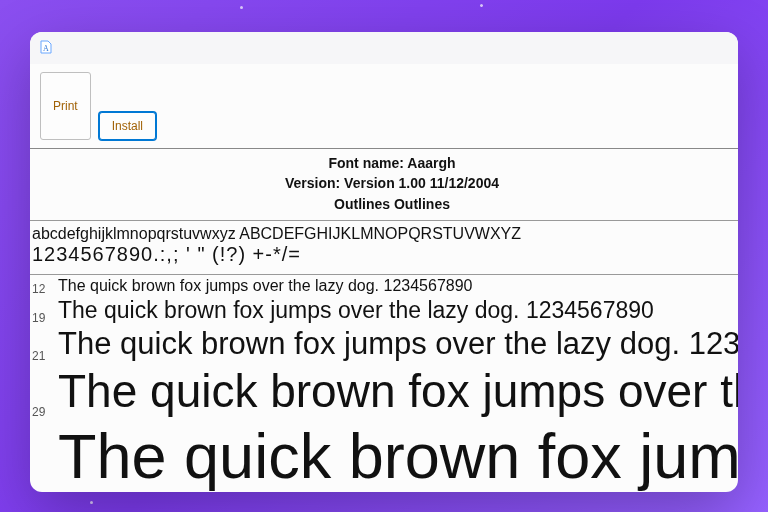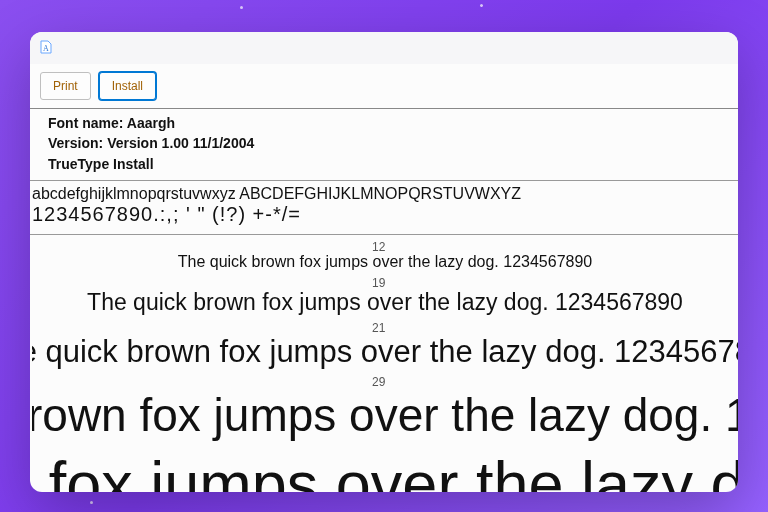--- a/index.html
+++ b/index.html
@@ -62,26 +62,28 @@
     border: 1px solid #bfbfbf;
     border-radius: 3px;
     color: #a16207;
     cursor: pointer;
     position: relative;
     text-align: center;
   }
   .btn.focus {
     border-color: #0078d4;
     box-shadow: 0 0 0 1px #0078d4;
+    margin-top: 40px;
   }
   .info {
     padding: 4px 2px 6px 18px;
     font: bold 14px/1.45 "Segoe UI", sans-serif;
     color: #111;
     border-bottom: 1px solid #999;
+    text-align: center;
   }
   .info div { white-space: nowrap; }
   .alphabet {
     padding: 4px 2px 8px 2px;
     font-family: "Century Gothic","Avant Garde","Trebuchet MS",sans-serif;
     color: #111;
     border-bottom: 1px solid #999;
     white-space: nowrap;
     overflow: hidden;
   }
@@ -89,25 +91,24 @@
   .alphabet .line2 { font-size: 20px; letter-spacing: 1px; }
   .samples {
     flex: 1;
     overflow: hidden;
     padding: 2px 0 0 2px;
     font-family: "Century Gothic","Avant Garde","Trebuchet MS",sans-serif;
     color: #111;
   }
   .sample-row {
     display: flex;
-    align-items: center;
+    align-items: flex-end;
     white-space: nowrap;
     overflow: hidden;
     margin-bottom: 2px;
-    flex-direction: column;
   }
   .sz {
     width: 26px;
     font: 12px/1 "Segoe UI", sans-serif;
     color: #555;
     text-align: left;
     flex-shrink: 0;
     padding-top: 4px;
   }
   .txt { flex: 1; overflow: hidden; }
@@ -134,22 +135,22 @@
     </span>
   </div>
 
   <div class="toolbar">
     <button class="btn">Print</button>
     <button class="btn focus">Install</button>
   </div>
 
   <div class="info">
     <div>Font name: Aaargh</div>
-    <div>Version: Version 1.00 11/1/2004</div>
-    <div>TrueType Install</div>
+    <div>Version: Version 1.00 11/12/2004</div>
+    <div>Outlines Outlines</div>
   </div>
 
   <div class="alphabet">
     <div class="line1">abcdefghijklmnopqrstuvwxyz  ABCDEFGHIJKLMNOPQRSTUVWXYZ</div>
     <div class="line2">1234567890.:,; ' " (!?) +-*/=</div>
   </div>
 
   <div class="samples" id="samples">
       <div class="sample-row">
         <div class="sz">12</div>

